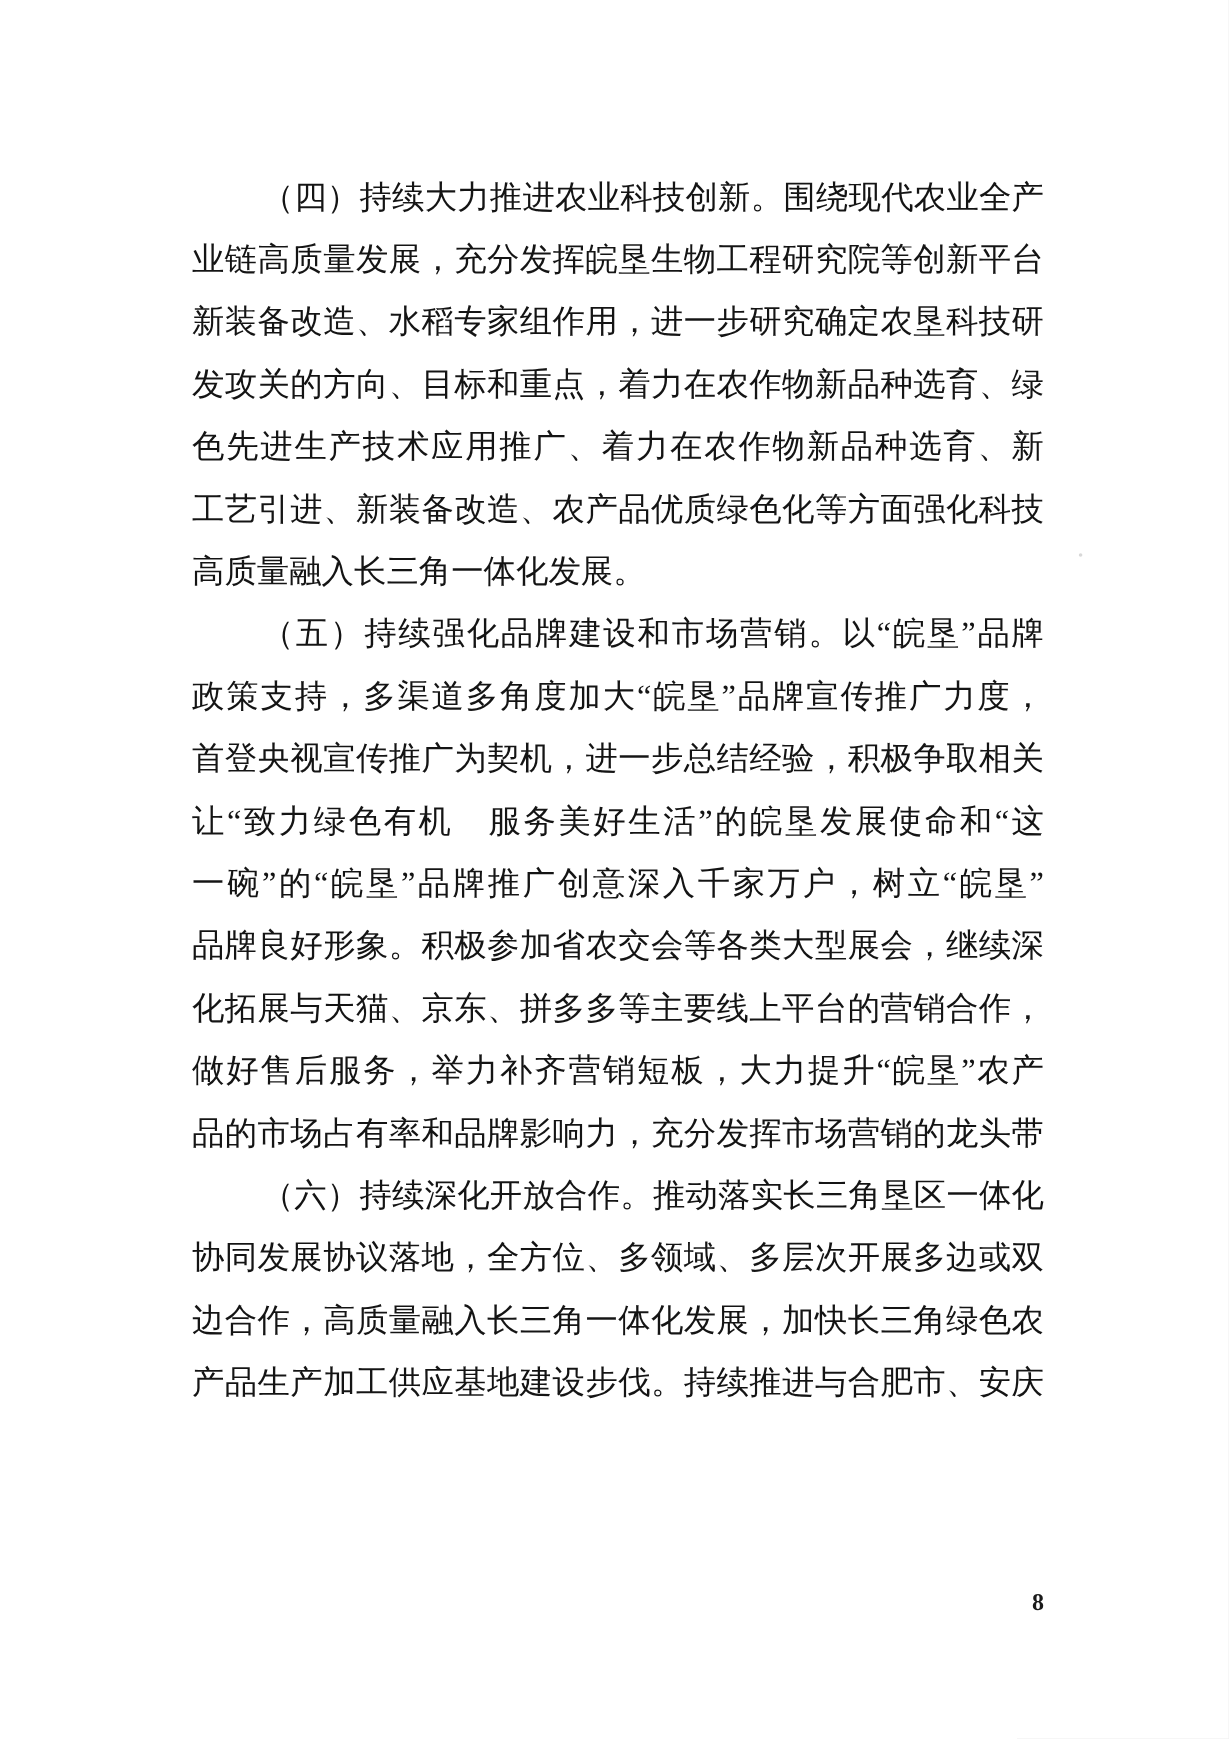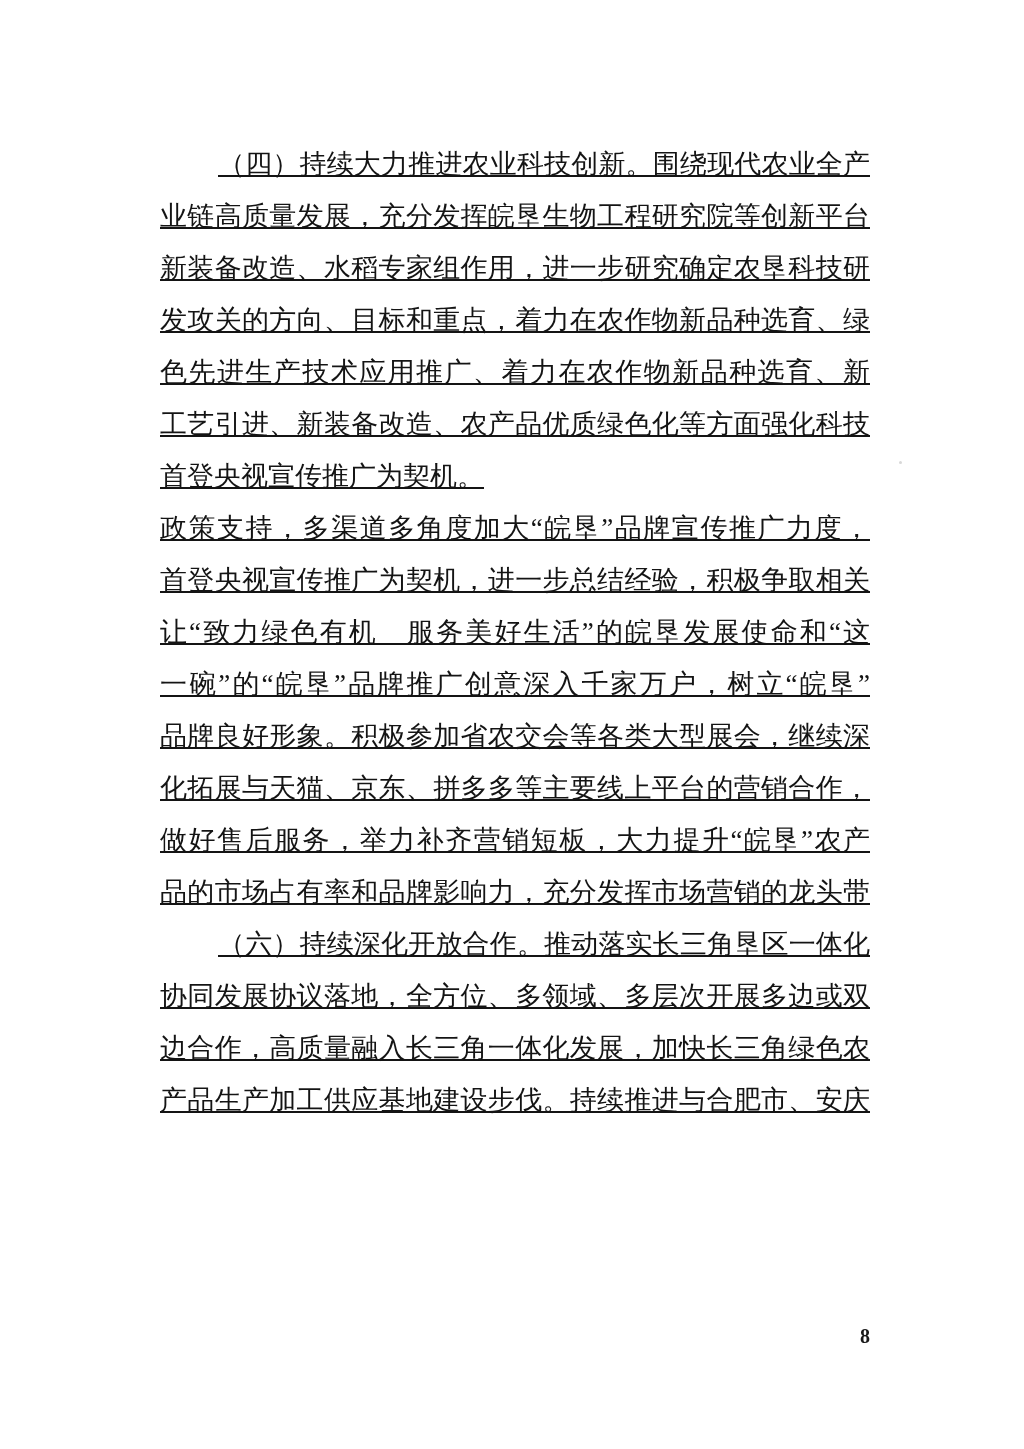--- a/index.html
+++ b/index.html
@@ -26,21 +26,20 @@
   .line {
     height: 52px;
     line-height: 52px;
     font-size: 27px;
     letter-spacing: 0;
     text-align: justify;
     text-align-last: justify;
     text-justify: inter-ideograph;
     white-space: normal;
     color: #141414;
-    text-decoration: underline;
     -webkit-font-smoothing: antialiased;
   }
   .line.first {
     text-indent: 58px;
   }
   .line.last {
     text-align: left;
     text-align-last: left;
   }
   .page-number {
@@ -67,21 +66,22 @@
 <body>
 
 <div class="page">
   <div class="text-block" id="text-block">
       <div class="line first">（四）持续大力推进农业科技创新。围绕现代农业全产</div>
       <div class="line">业链高质量发展，充分发挥皖垦生物工程研究院等创新平台</div>
       <div class="line">新装备改造、水稻专家组作用，进一步研究确定农垦科技研</div>
       <div class="line">发攻关的方向、目标和重点，着力在农作物新品种选育、绿</div>
       <div class="line">色先进生产技术应用推广、着力在农作物新品种选育、新</div>
       <div class="line">工艺引进、新装备改造、农产品优质绿色化等方面强化科技</div>
-      <div class="line last">首登央视宣传推广为契机。</div>
+      <div class="line last">高质量融入长三角一体化发展。</div>
+      <div class="line first">（五）持续强化品牌建设和市场营销。以“皖垦”品牌</div>
       <div class="line">政策支持，多渠道多角度加大“皖垦”品牌宣传推广力度，</div>
       <div class="line">首登央视宣传推广为契机，进一步总结经验，积极争取相关</div>
       <div class="line">让“致力绿色有机　服务美好生活”的皖垦发展使命和“这</div>
       <div class="line">一碗”的“皖垦”品牌推广创意深入千家万户，树立“皖垦”</div>
       <div class="line">品牌良好形象。积极参加省农交会等各类大型展会，继续深</div>
       <div class="line">化拓展与天猫、京东、拼多多等主要线上平台的营销合作，</div>
       <div class="line">做好售后服务，举力补齐营销短板，大力提升“皖垦”农产</div>
       <div class="line">品的市场占有率和品牌影响力，充分发挥市场营销的龙头带</div>
       <div class="line first">（六）持续深化开放合作。推动落实长三角垦区一体化</div>
       <div class="line">协同发展协议落地，全方位、多领域、多层次开展多边或双</div>

